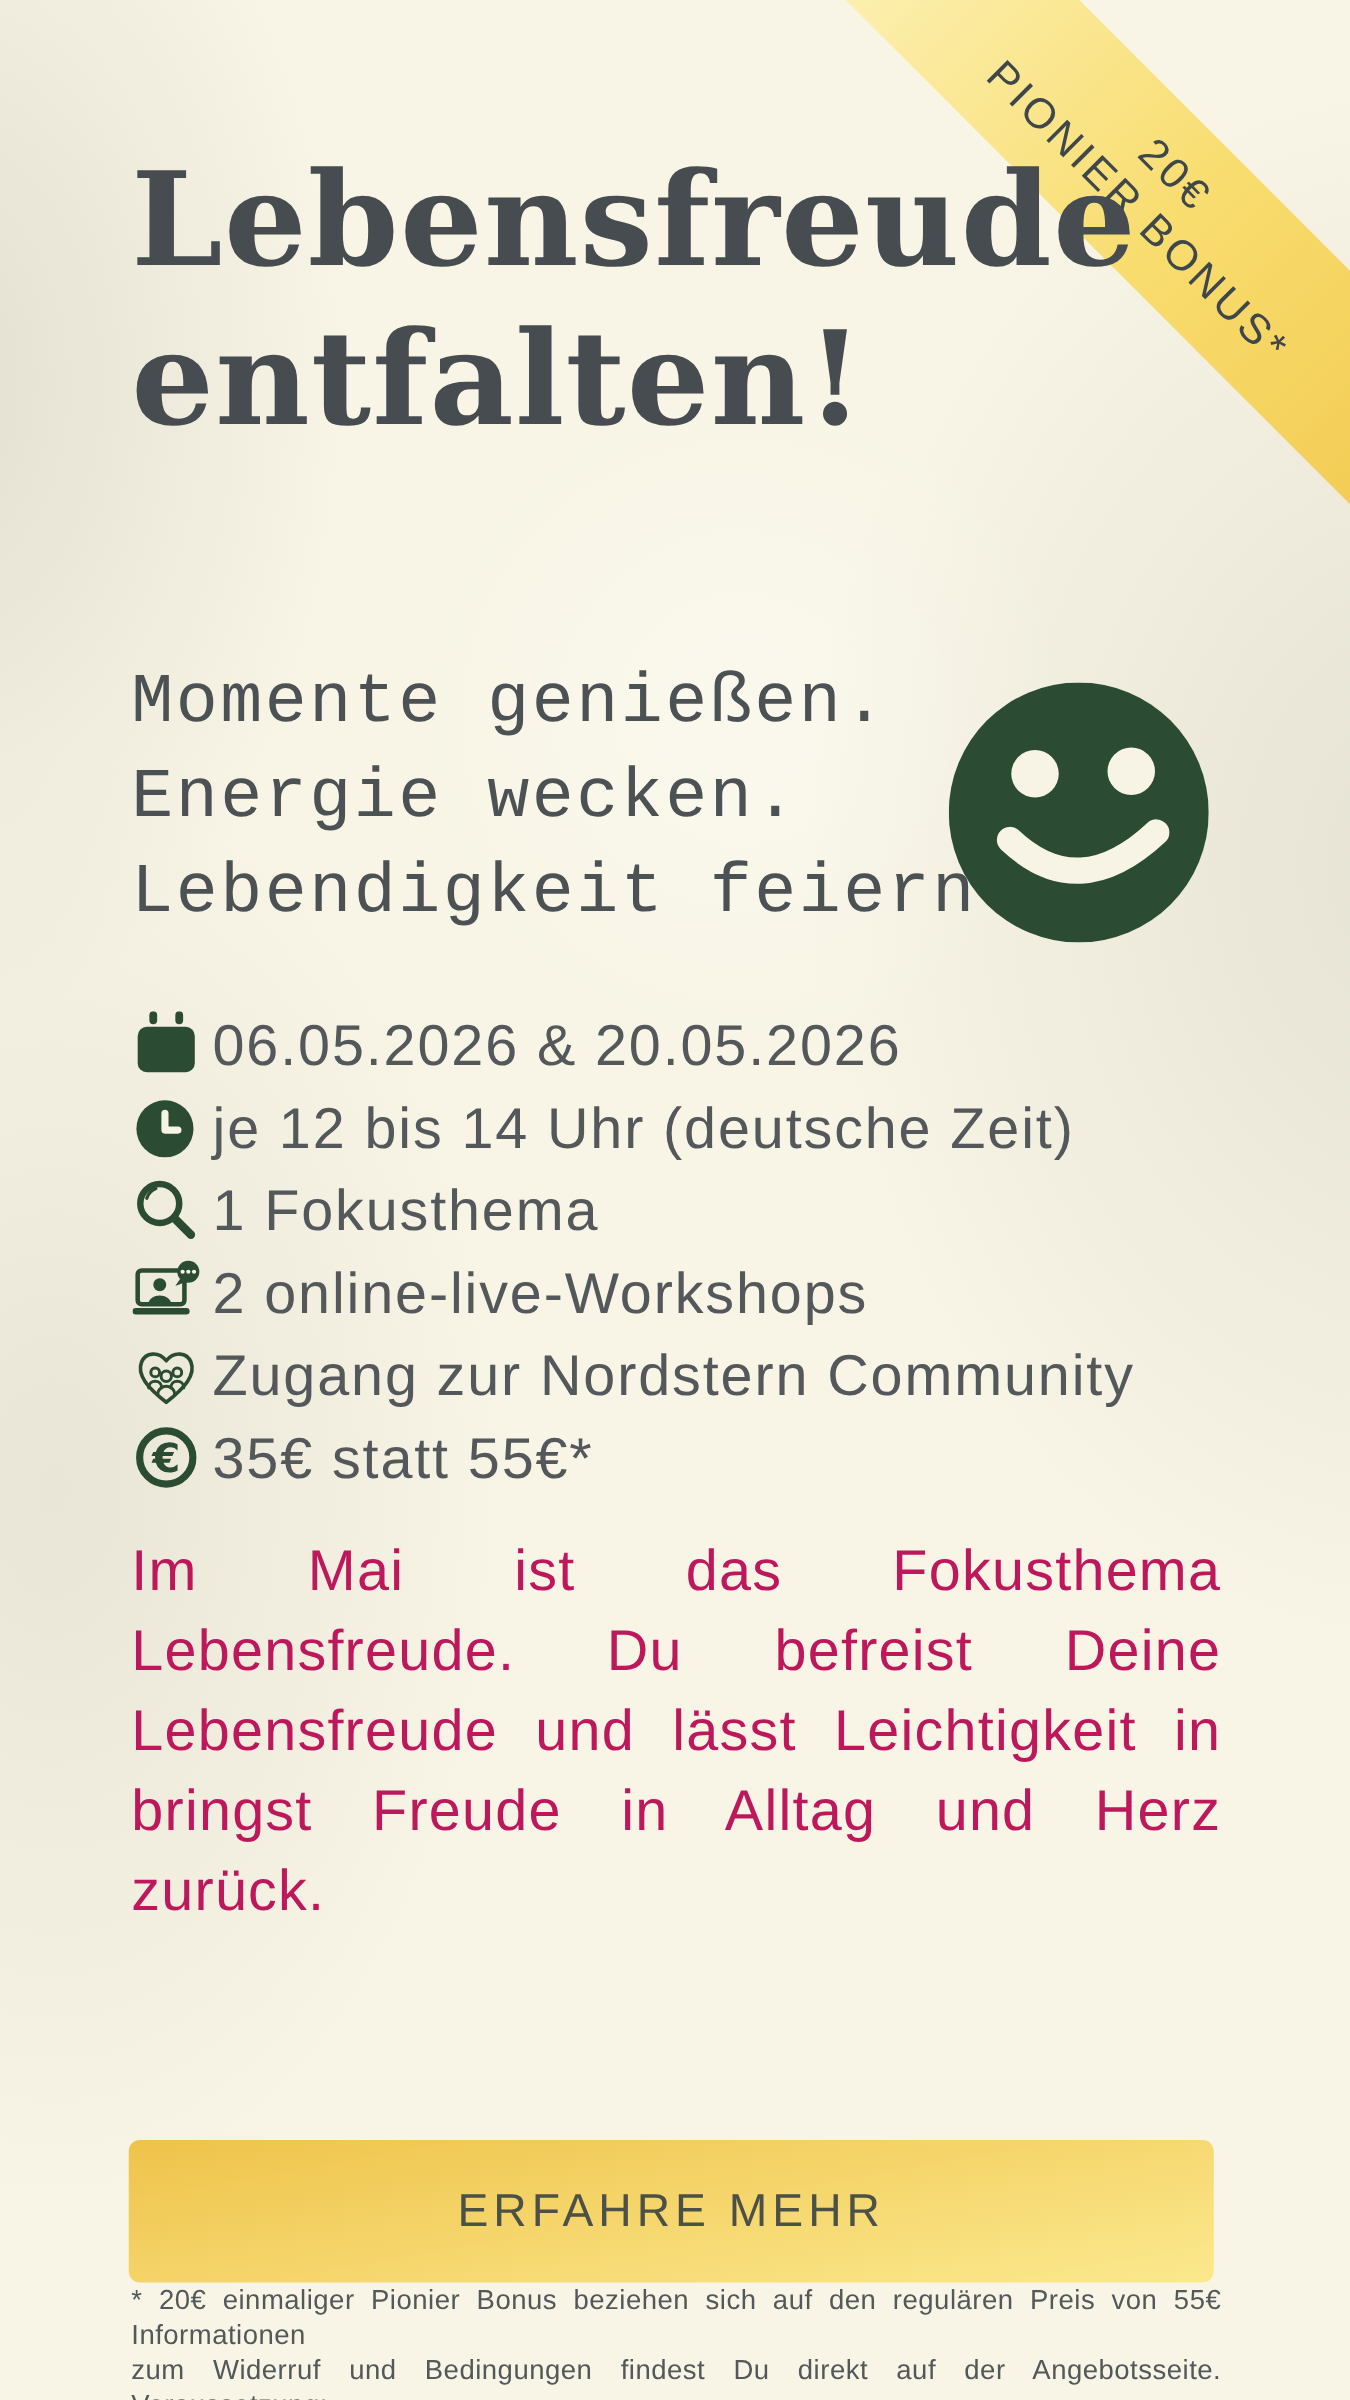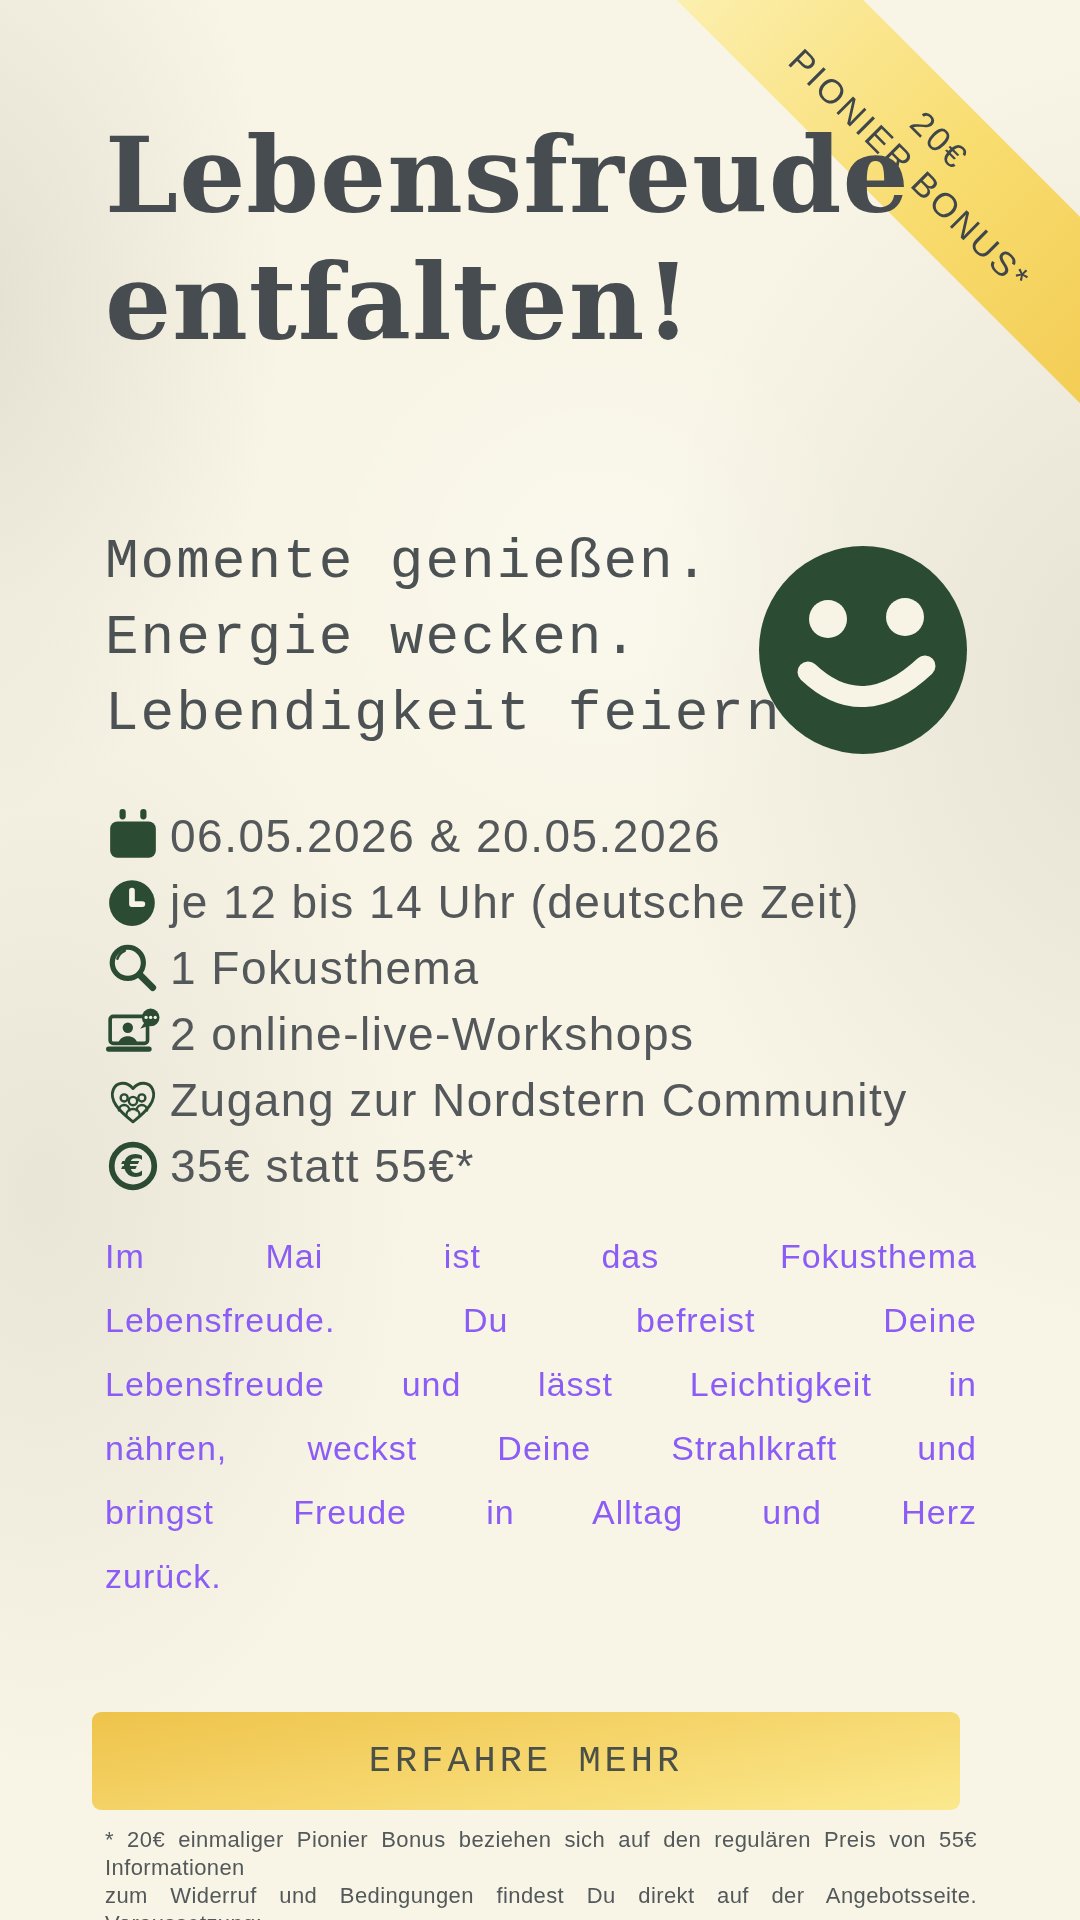--- a/index.html
+++ b/index.html
@@ -43,31 +43,31 @@
   
   .details{position:absolute;left:106px;top:803px;}
   .detail-row{display:flex;align-items:center;height:66px;}
   .ico{width:64px;min-width:64px;height:58px;display:flex;align-items:center;justify-content:flex-start;}
   .detail-label{
     font-size:46px;color:#54585b;letter-spacing:1.5px;white-space:nowrap;
   }
   
   .description{position:absolute;left:105px;top:1224px;width:872px;}
   .para-line{
-    font-size:34px;line-height:64px;color:#8b5cf6;letter-spacing:1px;
+    font-size:46px;line-height:64px;color:#be185d;letter-spacing:1px;
     text-align:justify;text-align-last:justify;
   }
   .para-line.last{text-align-last:left;}
   
   .cta{
-    position:absolute;left:92px;top:1712px;width:868px;height:98px;
+    position:absolute;left:103px;top:1712px;width:868px;height:114px;
     border:none;border-radius:9px;cursor:pointer;
     background:linear-gradient(170deg,#eec34a 0%,#f5d469 45%,#fbe98e 100%);
     display:flex;align-items:center;justify-content:center;
-    font-family:Liberation Mono, monospace;
+    font-family:Liberation Sans, sans-serif;
     font-size:37px;letter-spacing:4px;color:#4b5146;
   }
   
   .footnote{position:absolute;left:105px;top:1826px;width:872px;}
   .foot-line{
     font-size:22px;line-height:28px;color:#53585a;letter-spacing:.4px;
     text-align:justify;text-align-last:justify;
   }
   .icon-svg{display:block;}
 </style>
@@ -177,21 +177,20 @@
       </span>
       <span class="detail-label">35€ statt 55€*</span>
     </div>
 
   </div>
 
   <div class="description">
     <div class="para-line">Im Mai ist das Fokusthema</div>
     <div class="para-line">Lebensfreude. Du befreist Deine</div>
     <div class="para-line">Lebensfreude und lässt Leichtigkeit in</div>
-    <div class="para-line">nähren, weckst Deine Strahlkraft und</div>
     <div class="para-line">bringst Freude in Alltag und Herz</div>
     <div class="para-line last">zurück.</div>
   </div>
 
   <button class="cta">ERFAHRE MEHR</button>
 
   <div class="footnote">
     <div class="foot-line">* 20€ einmaliger Pionier Bonus beziehen sich auf den regulären Preis von 55€ Informationen</div>
     <div class="foot-line">zum Widerruf und Bedingungen findest Du direkt auf der Angebotsseite. Voraussetzung:</div>
 

